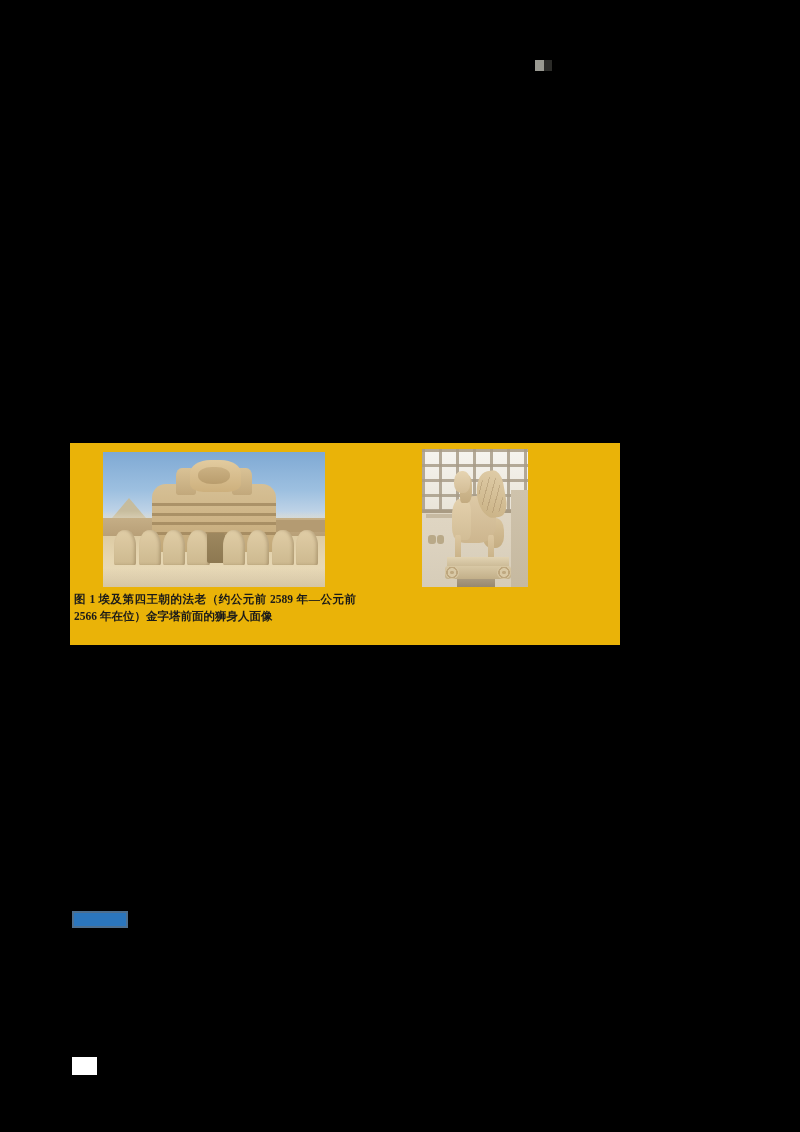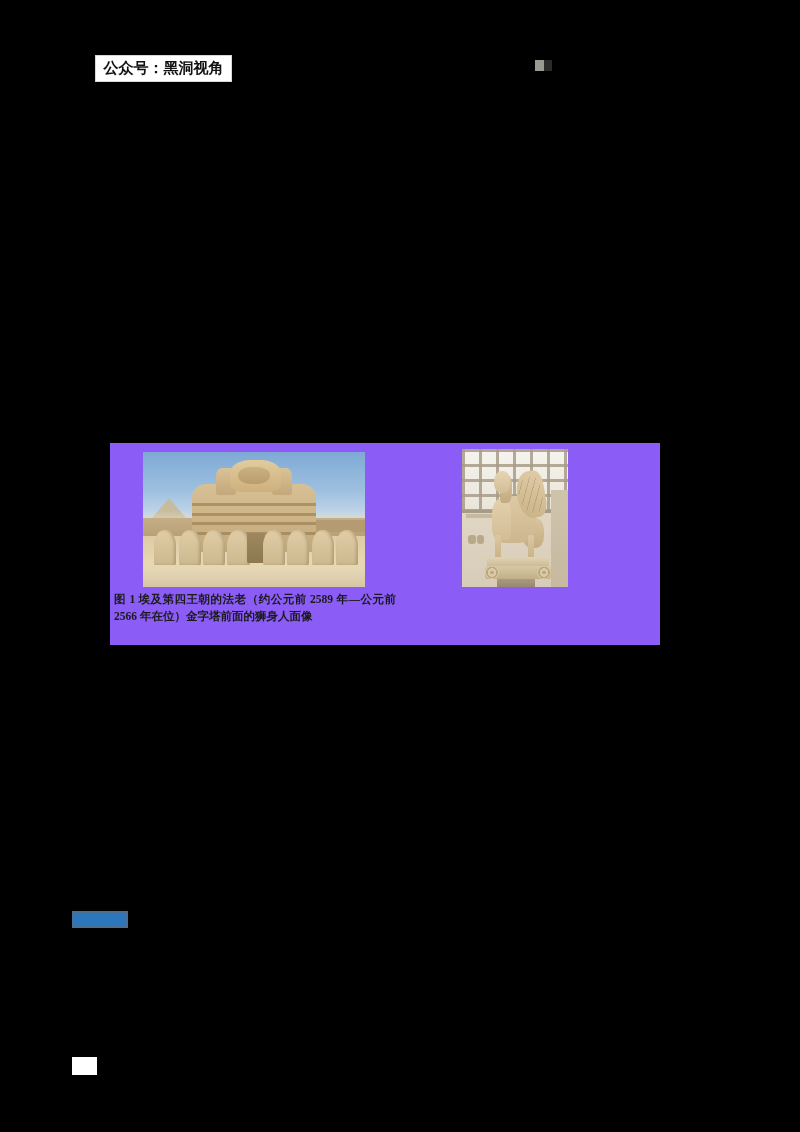--- a/index.html
+++ b/index.html
@@ -66,24 +66,23 @@
     background: #2b2b28;
   }
 
   
   .figure-panel {
     position: absolute;
     left: 70px;
     top: 443px;
     width: 550px;
     height: 202px;
-    background: #8b5cf6;
+    background: #eab308;
     box-sizing: border-box;
     overflow: hidden;
-    margin-left: 40px;
   }
   .figure-row {
     position: absolute;
     inset: 0;
   }
 
   .figure {
     position: absolute;
     top: 0;
   }
@@ -322,23 +321,20 @@
     width: 25px;
     height: 18px;
     background: #ffffff;
   }
 </style>
 </head>
 <body>
 
 <div class="page">
 
-  <div class="watermark-box">
-    <span class="watermark-text">公众号：黑洞视角</span>
-  </div>
 
   <div class="header-redaction">
     <span class="seg-a"></span>
     <span class="seg-b"></span>
   </div>
 
   <div class="figure-panel">
     <div class="figure-row">
 
       <div class="figure figure-1">

